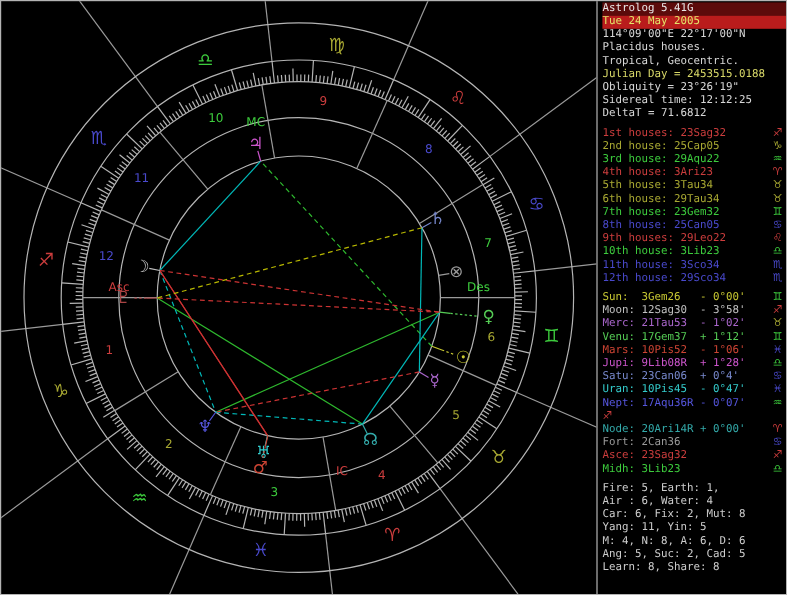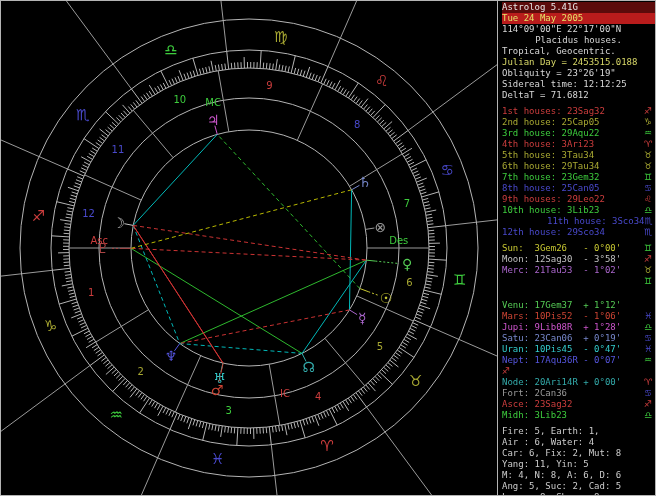--- a/index.html
+++ b/index.html
@@ -499,49 +499,49 @@
           <line x1="220.15305647797825" y1="370.90943360568366" x2="217.9603837597088" y2="380.66608192109186" stroke="#cc4433" stroke-width="1" stroke-dasharray="2 2"></line>
           <text x="215.98697831326632" y="389.4470654049592" fill="#cc4433" font-size="14" text-anchor="middle" dominant-baseline="central">♂</text>
         </g>
       </svg>
   </div>
   <div class="side-pane">
     <div id="header-block" class="block">
         <div class="ln" style="color: rgb(232, 232, 232); background: rgb(92, 11, 11);">Astrolog 5.41G</div>
         <div class="ln" style="color: rgb(228, 228, 104); background: #b91c1c;">Tue 24 May 2005</div>
         <div class="ln" style="color: rgb(216, 216, 216);">114°09'00"E 22°17'00"N</div>
-        <div class="ln" style="color: rgb(216, 216, 216); text-align: center;">Placidus houses.</div>
+        <div class="ln" style="color: rgb(216, 216, 216);">Placidus houses.</div>
         <div class="ln" style="color: rgb(216, 216, 216);">Tropical, Geocentric.</div>
         <div class="ln" style="color: rgb(216, 216, 104);">Julian Day = 2453515.0188</div>
         <div class="ln" style="color: rgb(216, 216, 216);">Obliquity = 23°26'19"</div>
         <div class="ln" style="color: rgb(216, 216, 216);">Sidereal time: 12:12:25</div>
         <div class="ln" style="color: rgb(216, 216, 216);">DeltaT = 71.6812</div>
       </div>
     <div id="houses-block" class="block">
         <div class="row"><span style="color: rgb(204, 61, 61);">1st houses: 23Sag32</span><span class="glyph" style="color: rgb(204, 61, 61);">♐</span></div>
         <div class="row"><span style="color: rgb(168, 168, 50);">2nd house: 25Cap05</span><span class="glyph" style="color: rgb(168, 168, 50);">♑</span></div>
         <div class="row"><span style="color: rgb(61, 204, 61);">3rd house: 29Aqu22</span><span class="glyph" style="color: rgb(61, 204, 61);">♒</span></div>
         <div class="row"><span style="color: rgb(204, 61, 61);">4th house: 3Ari23</span><span class="glyph" style="color: rgb(204, 61, 61);">♈</span></div>
         <div class="row"><span style="color: rgb(168, 168, 50);">5th house: 3Tau34</span><span class="glyph" style="color: rgb(168, 168, 50);">♉</span></div>
         <div class="row"><span style="color: rgb(168, 168, 50);">6th house: 29Tau34</span><span class="glyph" style="color: rgb(168, 168, 50);">♉</span></div>
         <div class="row"><span style="color: rgb(61, 204, 61);">7th house: 23Gem32</span><span class="glyph" style="color: rgb(61, 204, 61);">♊</span></div>
         <div class="row"><span style="color: rgb(73, 73, 204);">8th house: 25Can05</span><span class="glyph" style="color: rgb(73, 73, 204);">♋</span></div>
         <div class="row"><span style="color: rgb(204, 61, 61);">9th houses: 29Leo22</span><span class="glyph" style="color: rgb(204, 61, 61);">♌</span></div>
         <div class="row"><span style="color: rgb(61, 204, 61);">10th house: 3Lib23</span><span class="glyph" style="color: rgb(61, 204, 61);">♎</span></div>
-        <div class="row"><span style="color: rgb(73, 73, 204); margin-left: 45px;">11th house: 3Sco34</span><span class="glyph" style="color: rgb(73, 73, 204);">♏</span></div>
+        <div class="row"><span style="color: rgb(73, 73, 204);">11th house: 3Sco34</span><span class="glyph" style="color: rgb(73, 73, 204);">♏</span></div>
         <div class="row"><span style="color: rgb(73, 73, 204);">12th house: 29Sco34</span><span class="glyph" style="color: rgb(73, 73, 204);">♏</span></div>
       </div>
     <div id="planets-block" class="block">
         <div class="row"><span style="color: rgb(200, 200, 50);">Sun:  3Gem26   - 0°00'</span><span class="glyph" style="color: rgb(61, 204, 61);">♊</span></div>
         <div class="row"><span style="color: rgb(192, 192, 192);">Moon: 12Sag30  - 3°58'</span><span class="glyph" style="color: rgb(204, 61, 61);">♐</span></div>
         <div class="row"><span style="color: rgb(170, 102, 204);">Merc: 21Tau53  - 1°02'</span><span class="glyph" style="color: rgb(168, 168, 50);">♉</span></div>
-        <div class="row"><span style="color: rgb(85, 204, 85); margin-top: 24px;">Venu: 17Gem37  + 1°12'</span><span class="glyph" style="color: rgb(61, 204, 61);">♊</span></div>
+        <div class="row"><span style="color: rgb(85, 204, 85);">Venu: 17Gem37  + 1°12'</span><span class="glyph" style="color: rgb(61, 204, 61);">♊</span></div>
         <div class="row"><span style="color: rgb(204, 68, 51);">Mars: 10Pis52  - 1°06'</span><span class="glyph" style="color: rgb(73, 73, 204);">♓</span></div>
         <div class="row"><span style="color: rgb(204, 85, 204);">Jupi: 9Lib08R  + 1°28'</span><span class="glyph" style="color: rgb(61, 204, 61);">♎</span></div>
-        <div class="row"><span style="color: rgb(119, 136, 204);">Satu: 23Can06  + 0°19'</span><span class="glyph" style="color: rgb(73, 73, 204);">♋</span></div>
+        <div class="row"><span style="color: rgb(119, 136, 204);">Satu: 23Can06  + 0°4'</span><span class="glyph" style="color: rgb(73, 73, 204);">♋</span></div>
         <div class="row"><span style="color: rgb(51, 204, 204);">Uran: 10Pis45  - 0°47'</span><span class="glyph" style="color: rgb(73, 73, 204);">♓</span></div>
         <div class="row"><span style="color: rgb(85, 85, 221);">Nept: 17Aqu36R - 0°07'</span><span class="glyph" style="color: rgb(61, 204, 61);">♒</span></div>
         <div class="row"><span class="glyph" style="color: rgb(204, 61, 61);">♐</span></div>
         <div class="row"><span style="color: rgb(51, 170, 170);">Node: 20Ari14R + 0°00'</span><span class="glyph" style="color: rgb(204, 61, 61);">♈</span></div>
         <div class="row"><span style="color: rgb(153, 153, 153);">Fort: 2Can36   </span><span class="glyph" style="color: rgb(73, 73, 204);">♋</span></div>
         <div class="row"><span style="color: rgb(204, 61, 61);">Asce: 23Sag32  </span><span class="glyph" style="color: rgb(204, 61, 61);">♐</span></div>
         <div class="row"><span style="color: rgb(61, 204, 61);">Midh: 3Lib23   </span><span class="glyph" style="color: rgb(61, 204, 61);">♎</span></div>
       </div>
     <div id="stats-block" class="block">
         <div class="ln" style="color: rgb(204, 204, 204);">Fire: 5, Earth: 1,</div>

